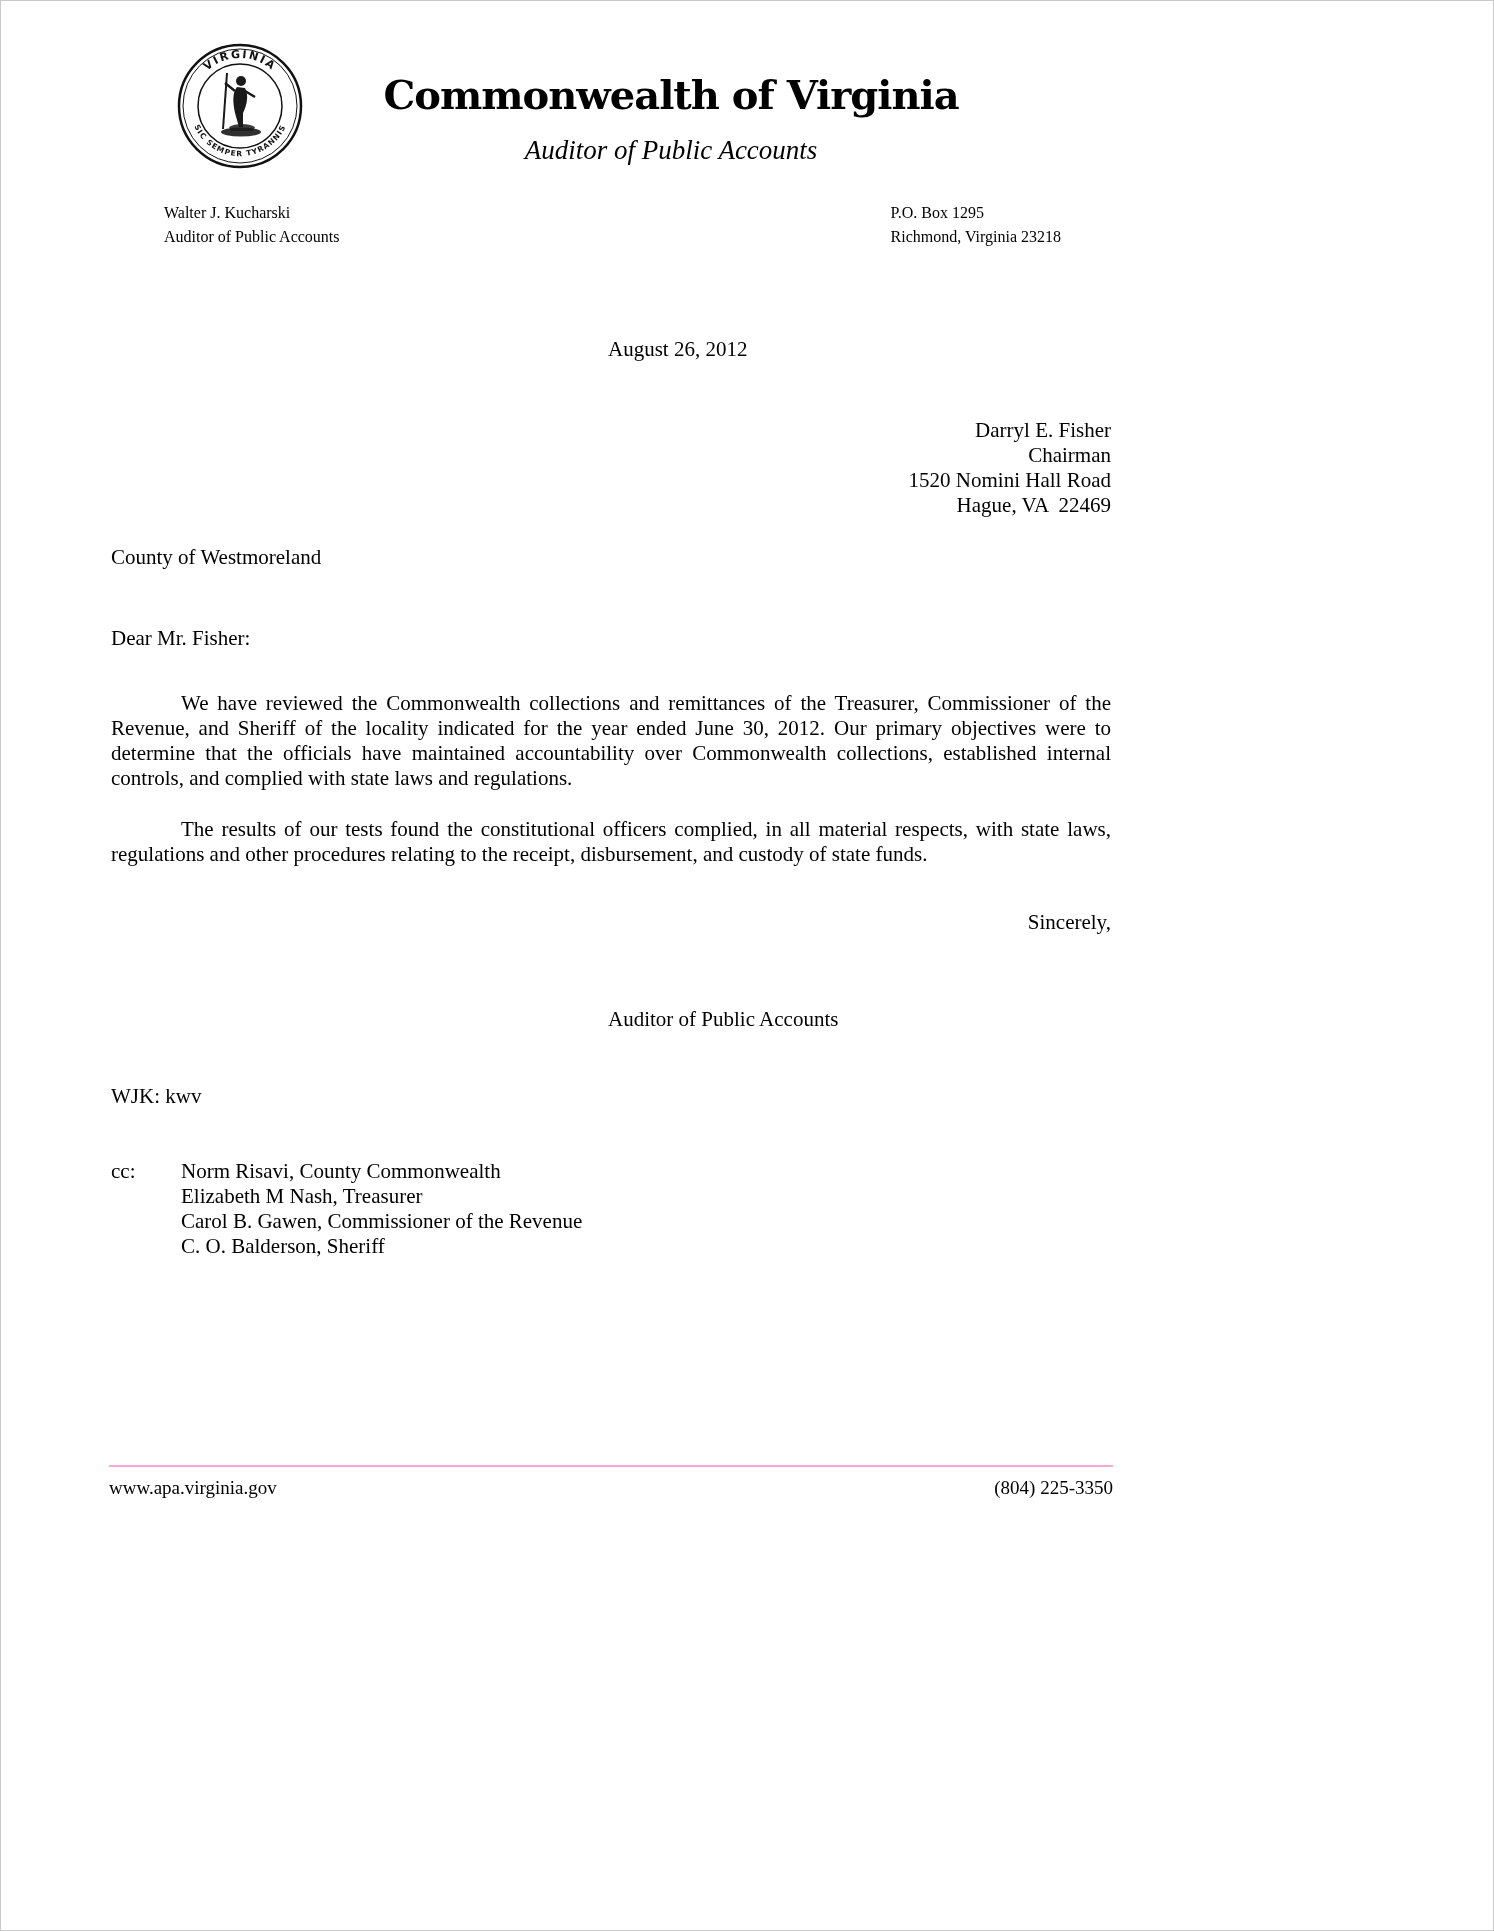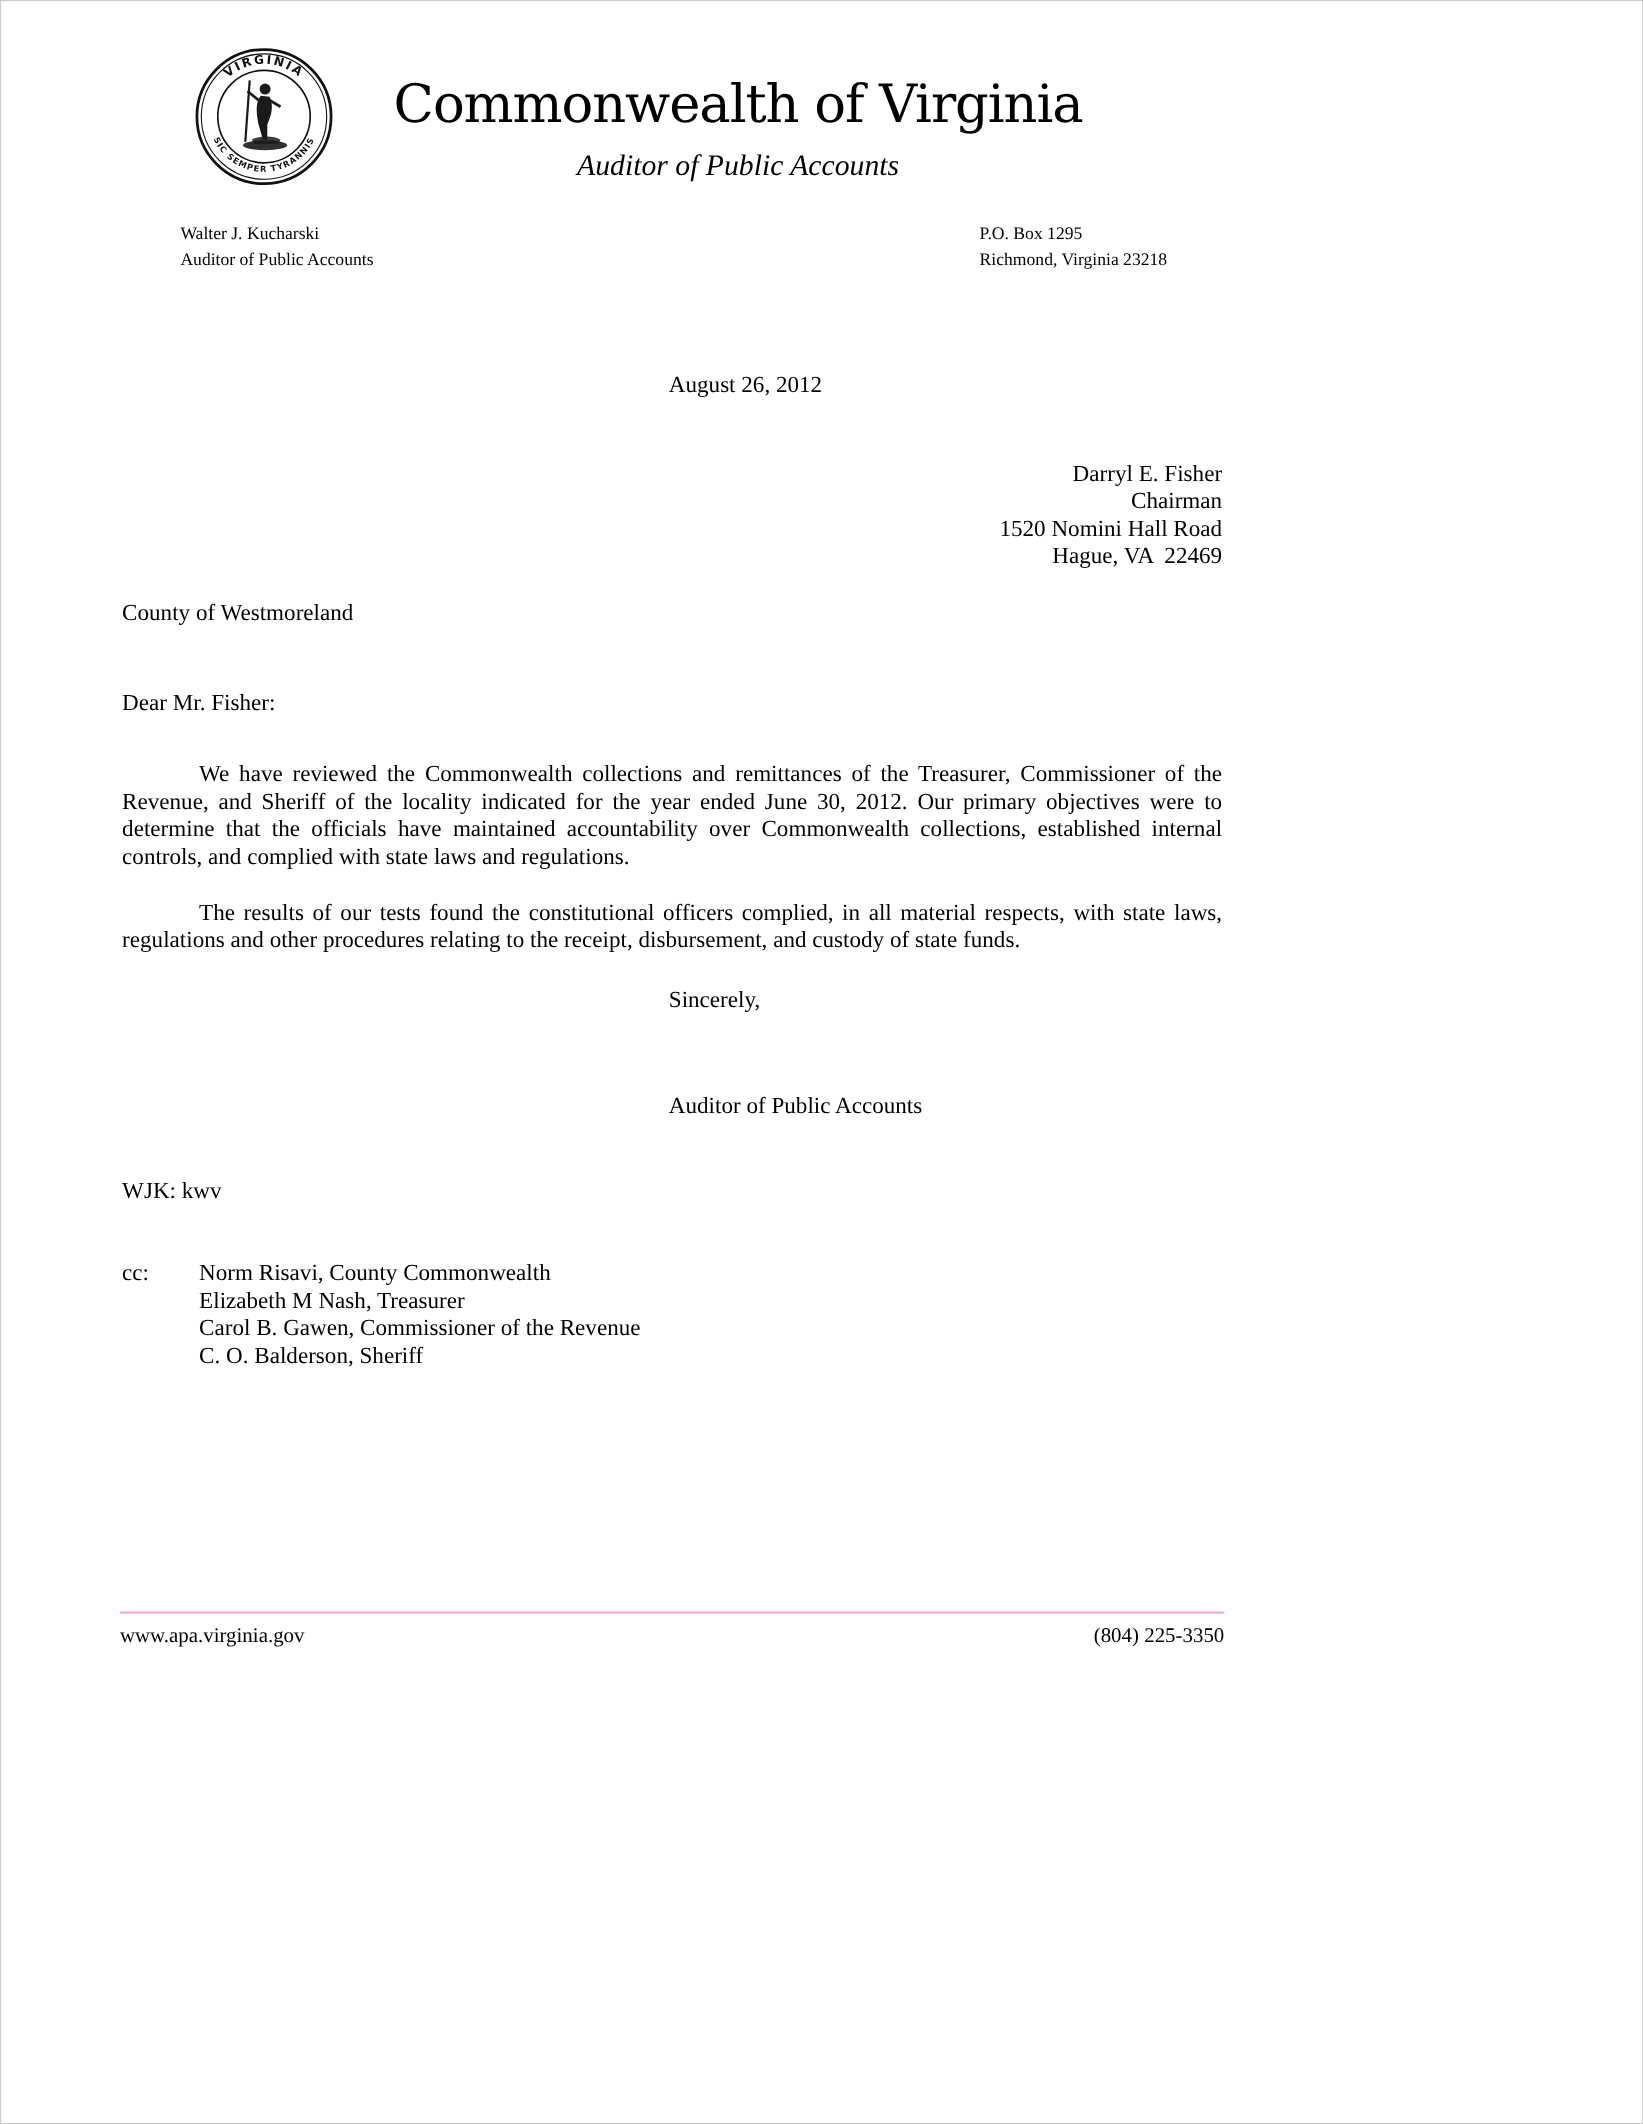--- a/index.html
+++ b/index.html
@@ -26,22 +26,22 @@
   .seal {
     position: absolute;
     left: 66px;
     top: 2px;
     width: 126px;
     height: 126px;
   }
   .lh-text { text-align: center; padding-top: 28px; padding-left: 120px; padding-right: 0; }
   .lh-title {
     font-family: "DejaVu Serif", serif;
-    font-weight: 400;
-    font-size: 48px;
+    font-weight: 700;
+    font-size: 40px;
     letter-spacing: -1px;
     line-height: 52px;
   }
   .lh-subtitle {
     font-style: italic;
     font-size: 27px;
     margin-top: 14px;
   }
 
   
@@ -61,21 +61,21 @@
   .recipient-block { margin-top: 56px; text-align: right; }
   .recipient-line { white-space: pre-wrap; }
   .locality-line { margin-top: 27px; }
   .salutation-line { margin-top: 56px; }
   .para {
     margin-top: 40px;
     text-align: justify;
     text-indent: 70px;
   }
   .para + .para { margin-top: 26px; }
-  .closing-line { margin-top: 29px; margin-left: 497px; }
+  .closing-line { margin-top: 43px; margin-left: 497px; text-align: right; }
   .signature-title { margin-top: 72px; margin-left: 497px; }
   .reference-line { margin-top: 52px; }
   .cc-block { margin-top: 50px; display: flex; }
   .cc-label { width: 70px; }
   .cc-list div { line-height: 25px; }
 
   
   .footer {
     position: absolute;
     left: 108px;

